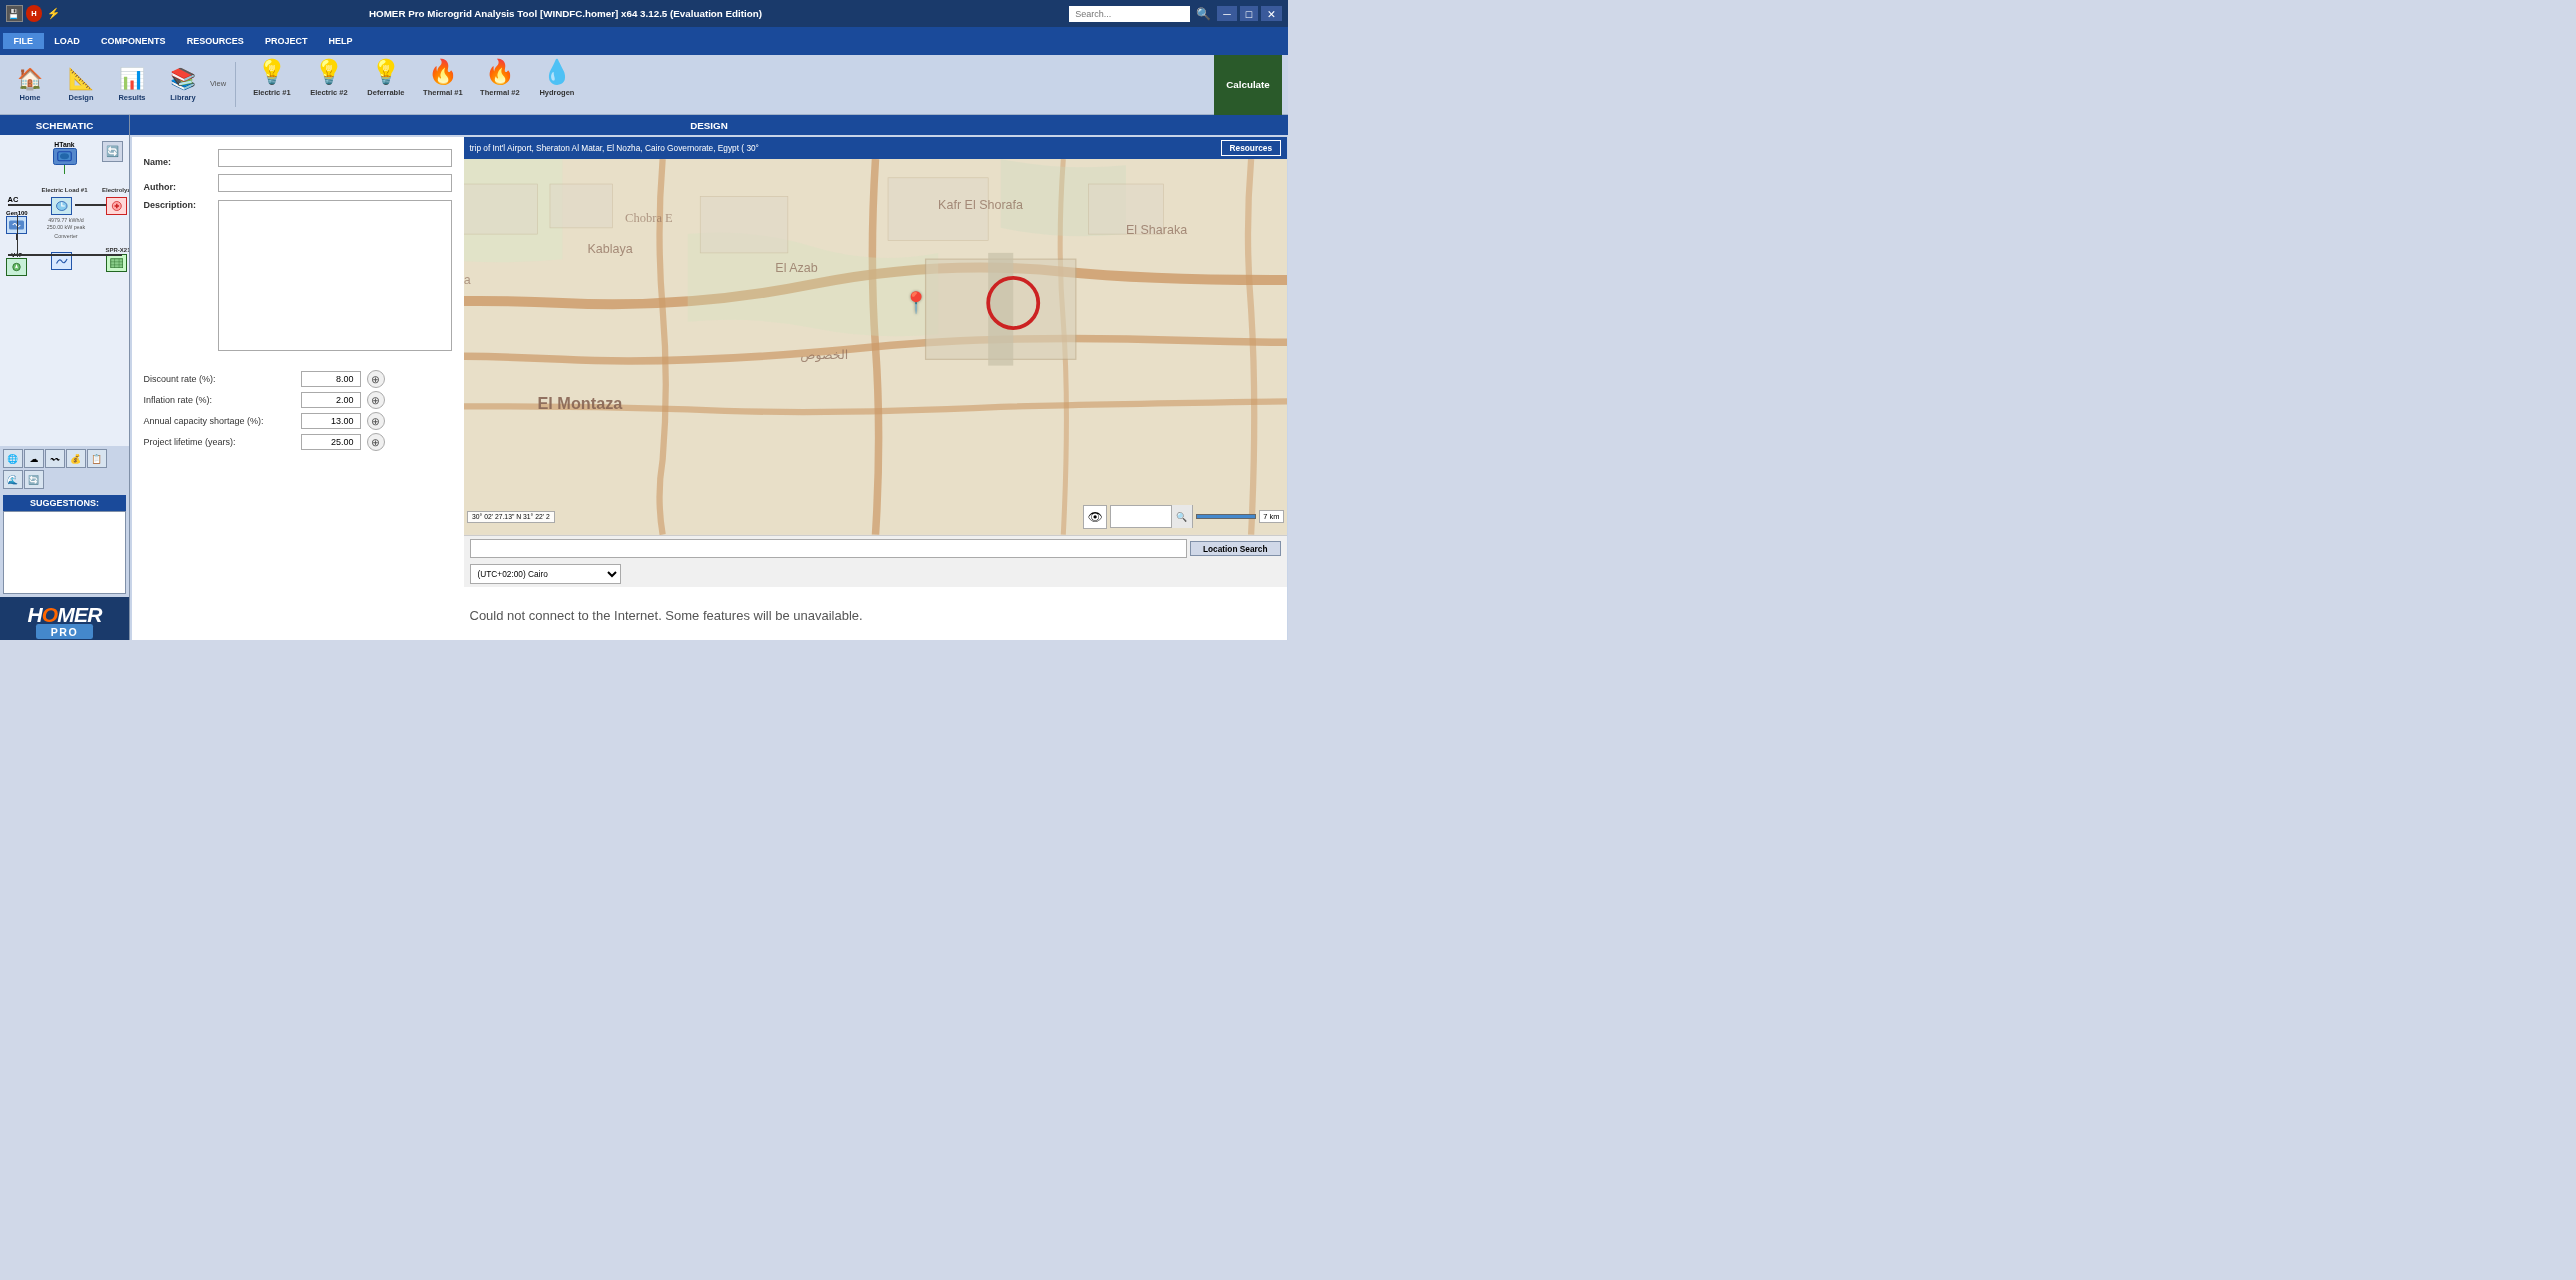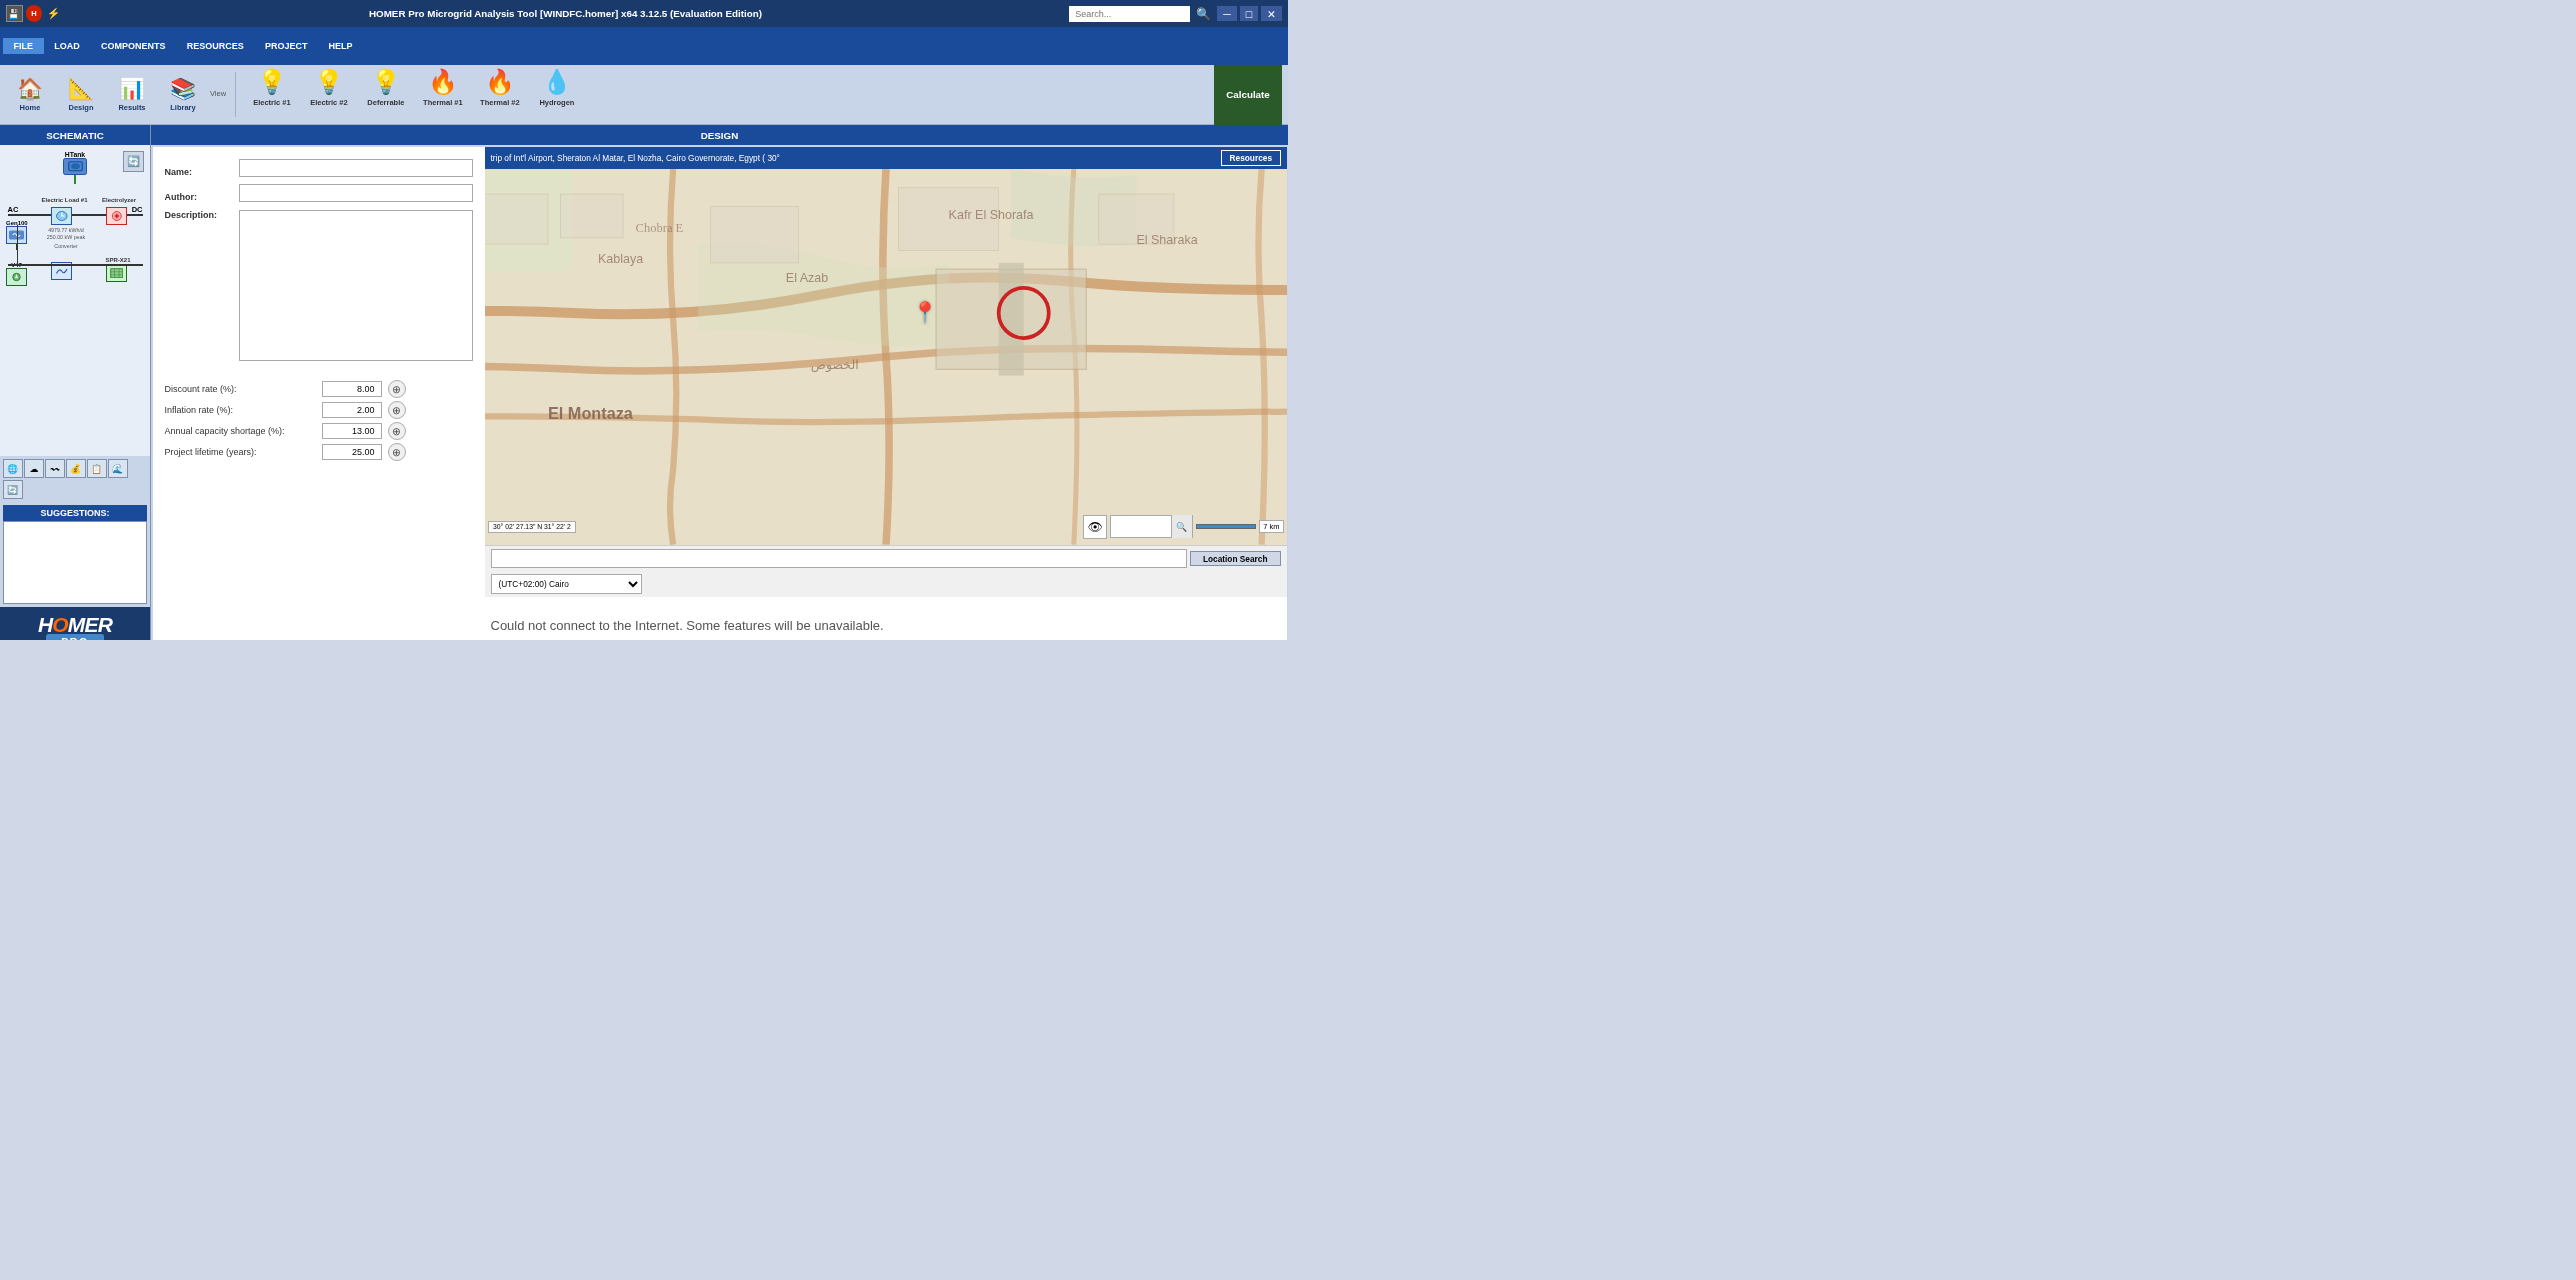--- a/index.html
+++ b/index.html
@@ -32,21 +32,21 @@
       padding: 1.5px 6px;
       cursor: pointer;
       font-size: 10.6px;
     }
 
     
     .menu-bar {
       background: #1a4a9a;
       display: flex;
       align-items: center;
-      height: 38px;
+      height: 28px;
       padding: 0 3px;
     }
     .menu-item {
       color: white;
       padding: 3px 10.6px;
       cursor: pointer;
       font-size: 9px;
       font-weight: bold;
     }
     .menu-item.active { background: #4a8adb; }
@@ -118,21 +118,21 @@
 
     
     .main-content {
       display: flex;
       height: calc(640px - 27px - 22.6px - 60px);
       background: #c8d4e8;
     }
 
     
     .left-panel {
-      width: 151px;
+      width: 130px;
       background: #c8d4e8;
       border-right: 1.5px solid #8090a8;
       display: flex;
       flex-direction: column;
     }
 
     .panel-header {
       background: #1a4a9a;
       color: white;
       text-align: center;

